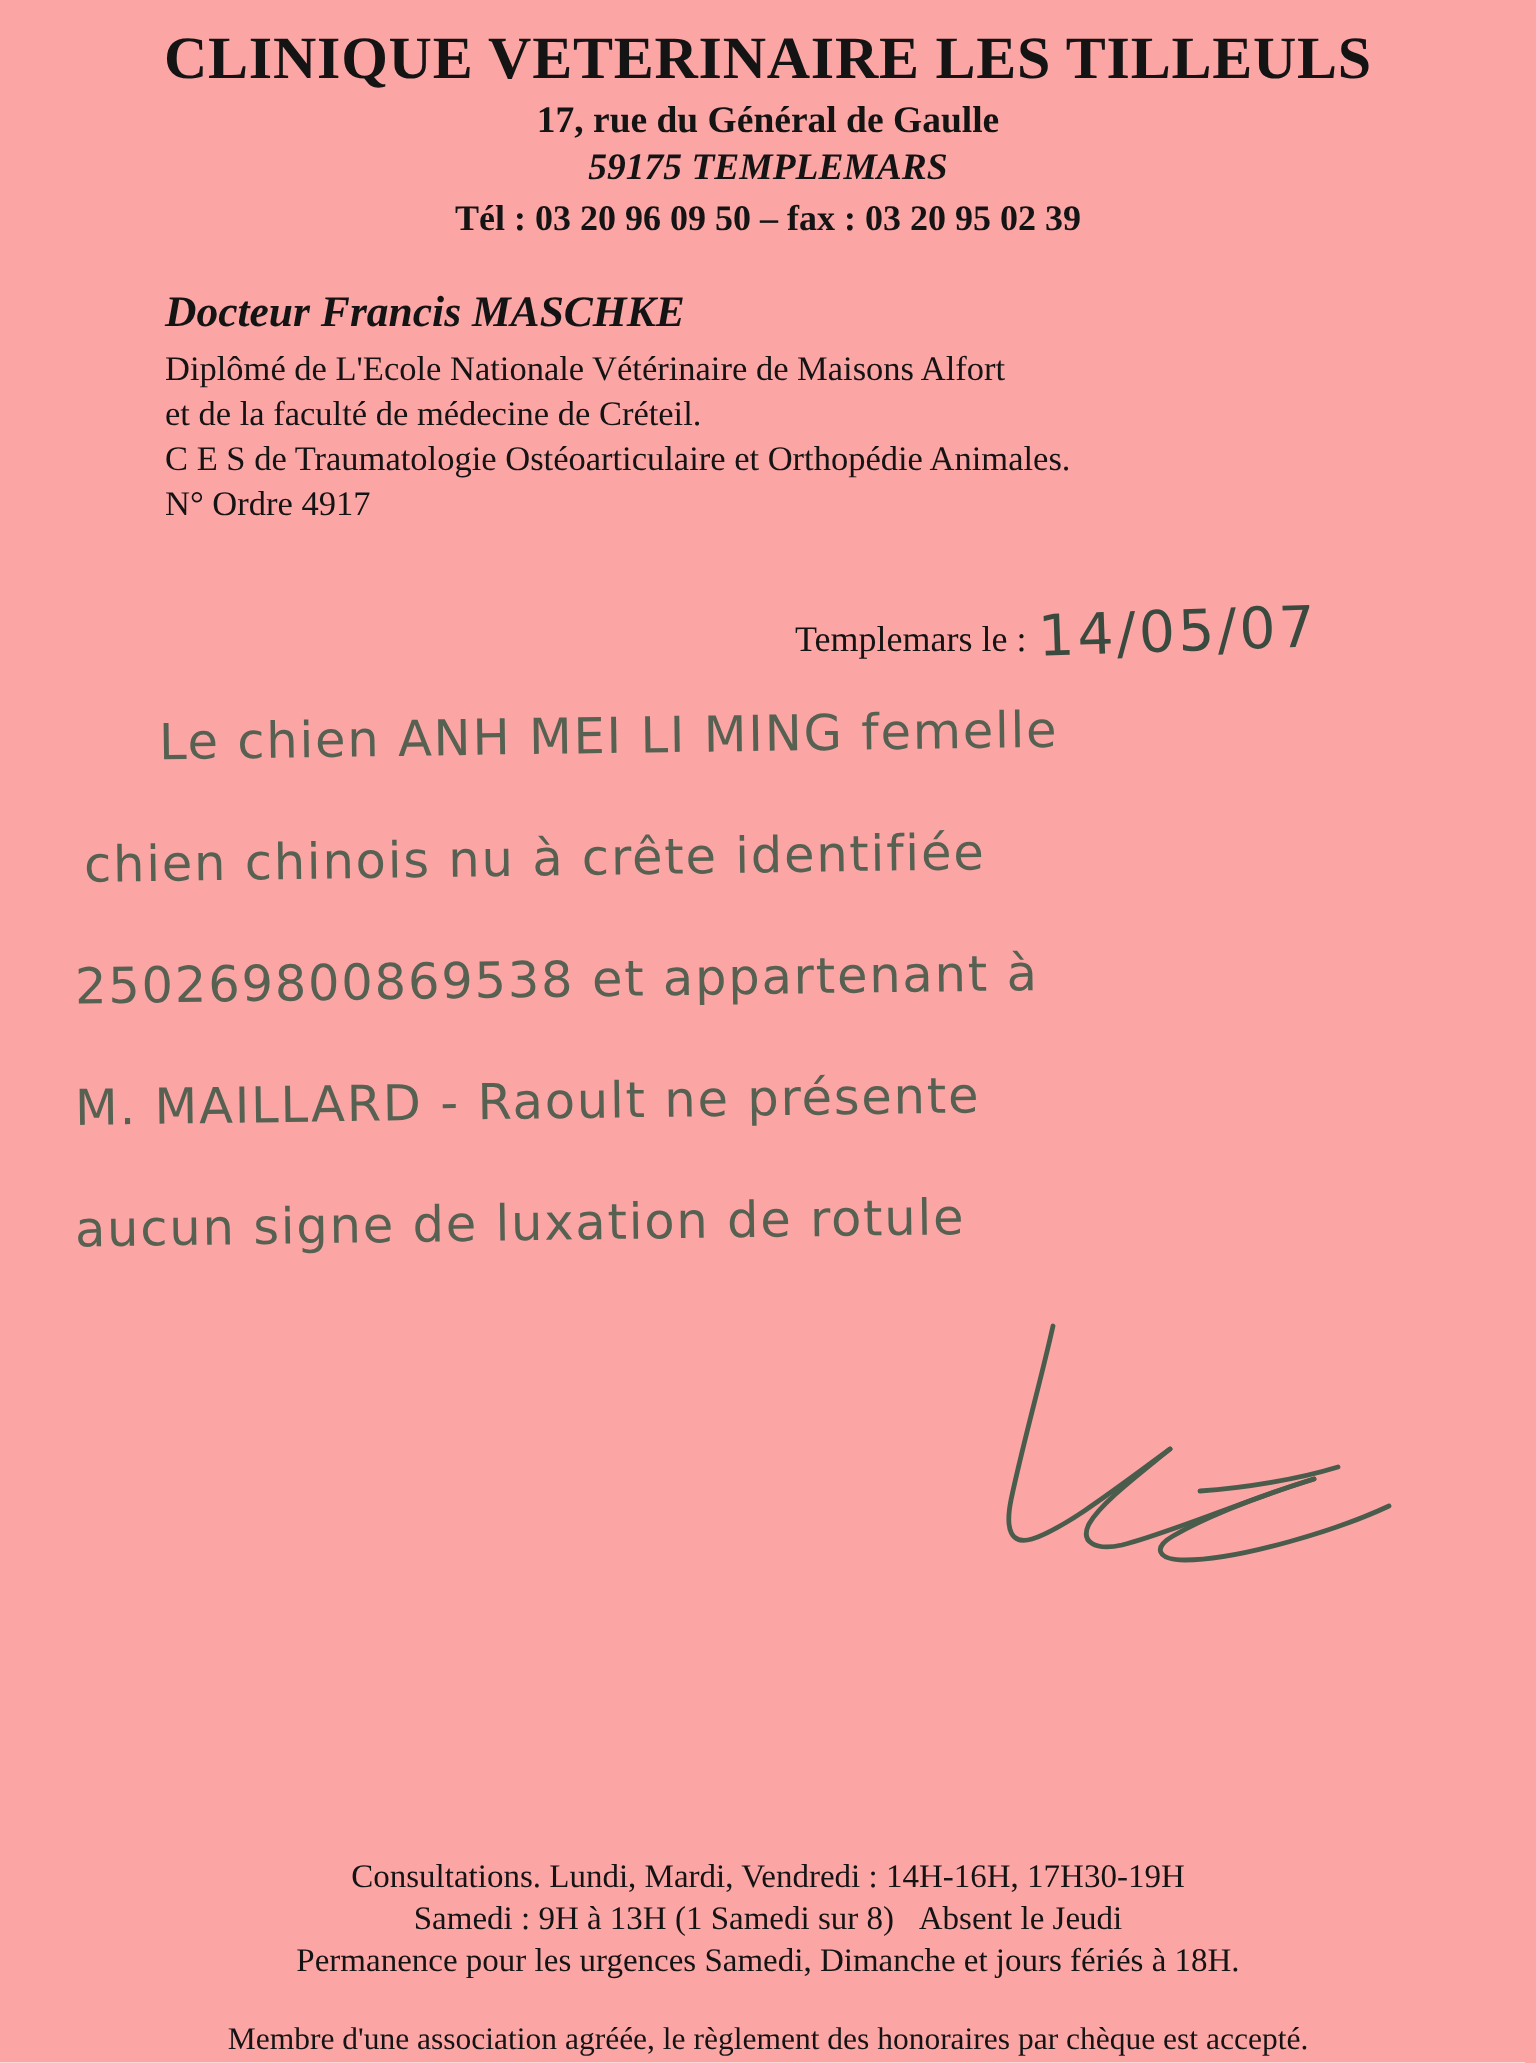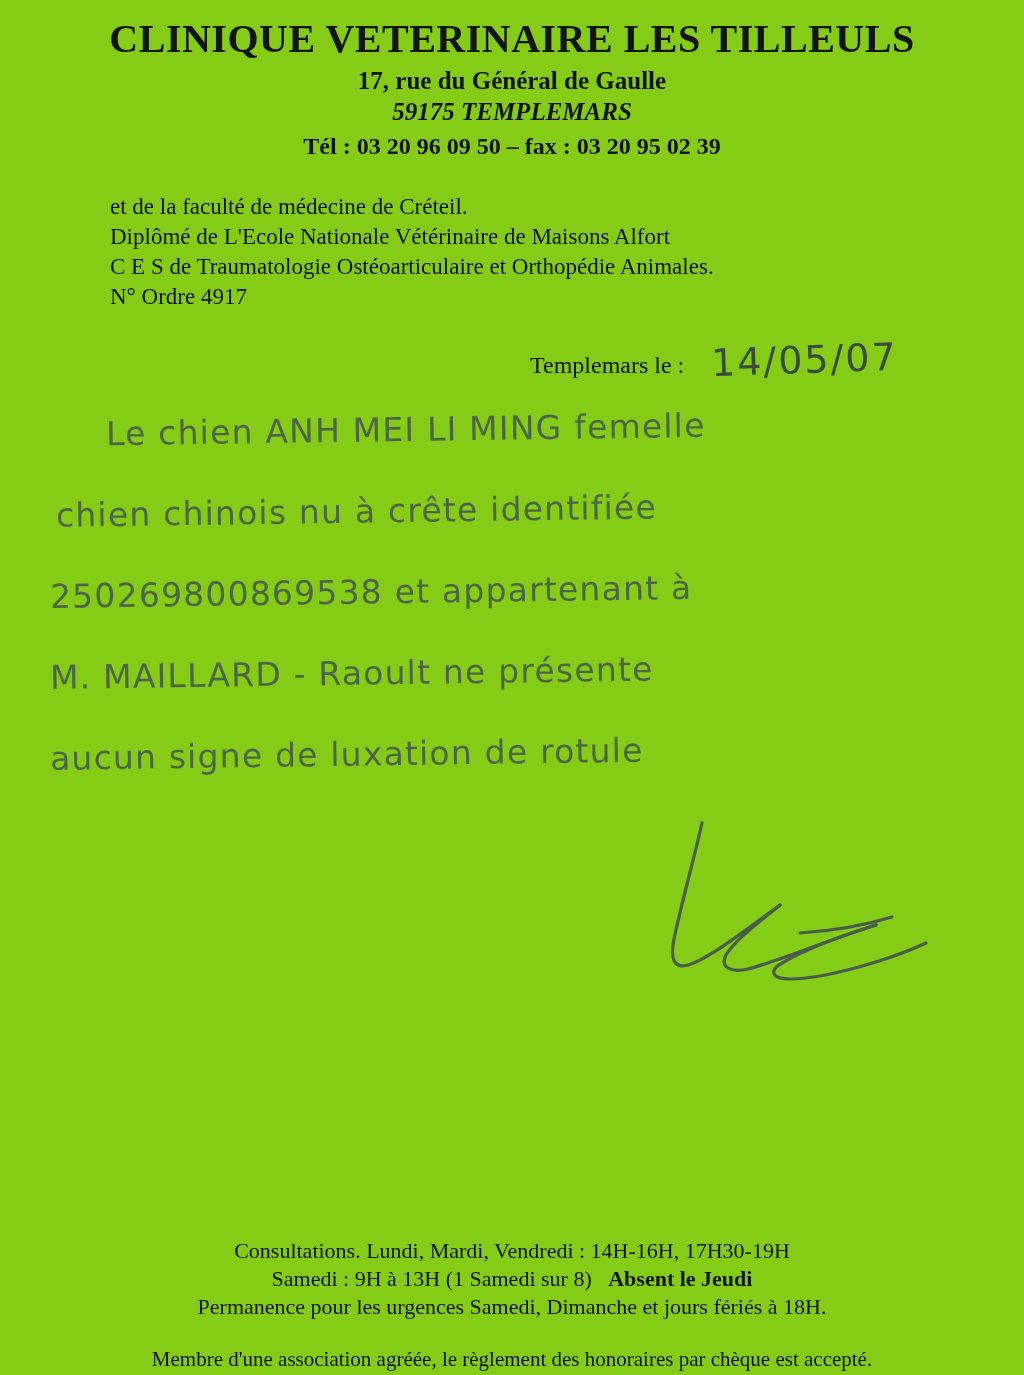--- a/index.html
+++ b/index.html
@@ -12,21 +12,21 @@
     height: 1375px;
     position: relative;
     font-family: "Liberation Serif", serif;
     color: #141414;
     overflow: hidden;
   }
 
   .page {
     position: absolute;
     inset: 0;
-    background: #84cc16;
+    background: #fca5a5;
   }
 
   
   .letterhead {
     text-align: center;
     padding-top: 18px;
   }
   .clinic-name {
     font-family: "Liberation Serif", serif;
     font-weight: bold;
@@ -68,25 +68,25 @@
     margin: 0 0 6px 0;
   }
   .doctor-line {
     font-size: 23px;
     line-height: 1.30;
     margin: 0;
   }
 
   
   .date-row {
-    margin-top: 26px;
+    margin-top: 48px;
     padding-left: 530px;
     display: flex;
     align-items: baseline;
-    gap: 27px;
+    gap: 8px;
   }
   .date-label {
     font-size: 24px;
   }
   .date-value {
     font-family: "DejaVu Sans", sans-serif;
     font-size: 38px;
     color: #3b4a3f;
     letter-spacing: 2px;
     transform: rotate(-2deg);
@@ -134,42 +134,43 @@
     right: 0;
     bottom: 3px;
     text-align: center;
   }
   .footer-line {
     font-size: 22px;
     line-height: 1.28;
     margin: 0;
   }
   .footer-strong {
-    font-weight: bold;
+    font-weight: normal;
   }
   .footer-note {
     font-size: 21px;
     margin: 26px 0 0 0;
   }
 </style>
 </head>
 <body>
 
 <div class="page">
 
   <div class="letterhead">
     <h1 class="clinic-name">CLINIQUE VETERINAIRE LES TILLEULS</h1>
     <p class="clinic-address">17, rue du Général de Gaulle</p>
     <p class="clinic-city">59175 TEMPLEMARS</p>
     <p class="clinic-phone">Tél : 03 20 96 09 50 – fax : 03 20 95 02 39</p>
   </div>
 
   <div class="doctor-block">
+    <p class="doctor-name">Docteur Francis MASCHKE</p>
+    <p class="doctor-line">Diplômé de L'Ecole Nationale Vétérinaire de Maisons Alfort</p>
     <p class="doctor-line">et de la faculté de médecine de Créteil.</p>
-    <p class="doctor-line">Diplômé de L'Ecole Nationale Vétérinaire de Maisons Alfort</p>
     <p class="doctor-line">C E S de Traumatologie Ostéoarticulaire et Orthopédie Animales.</p>
     <p class="doctor-line">N° Ordre  4917</p>
   </div>
 
   <div class="date-row">
     <span class="date-label">Templemars le :</span>
     <span class="date-value">14/05/07</span>
   </div>
 
   <div class="handwriting">

